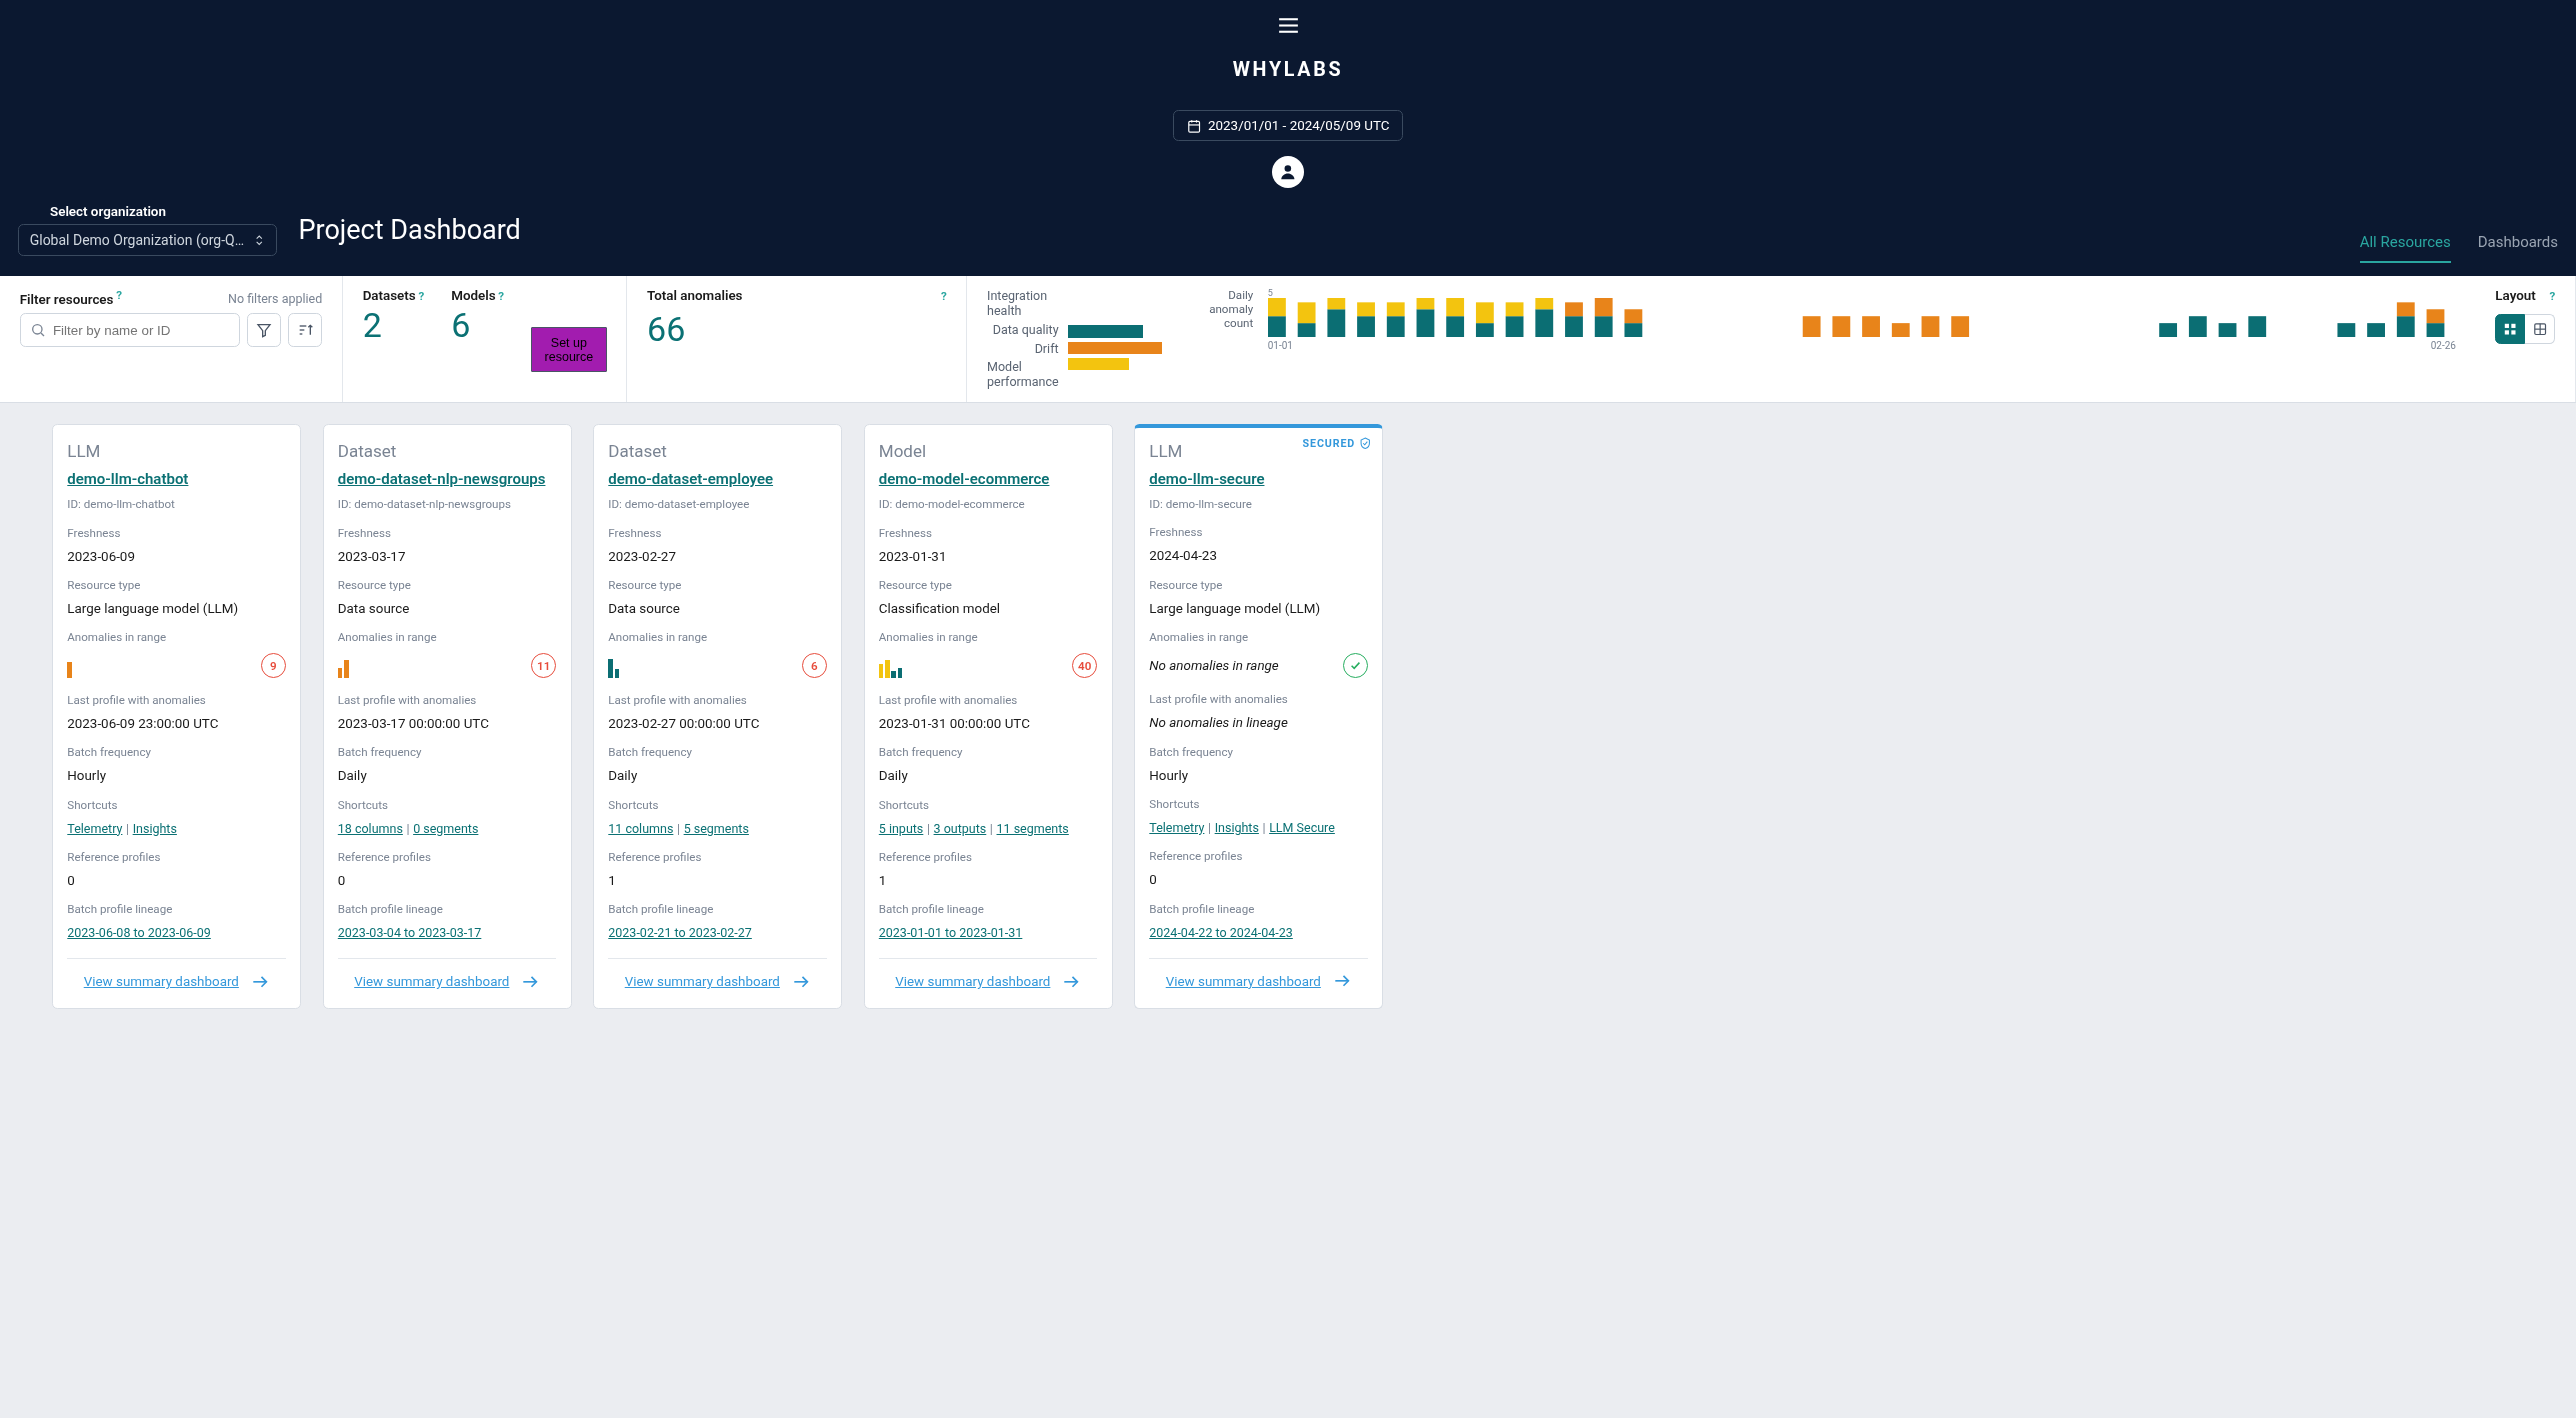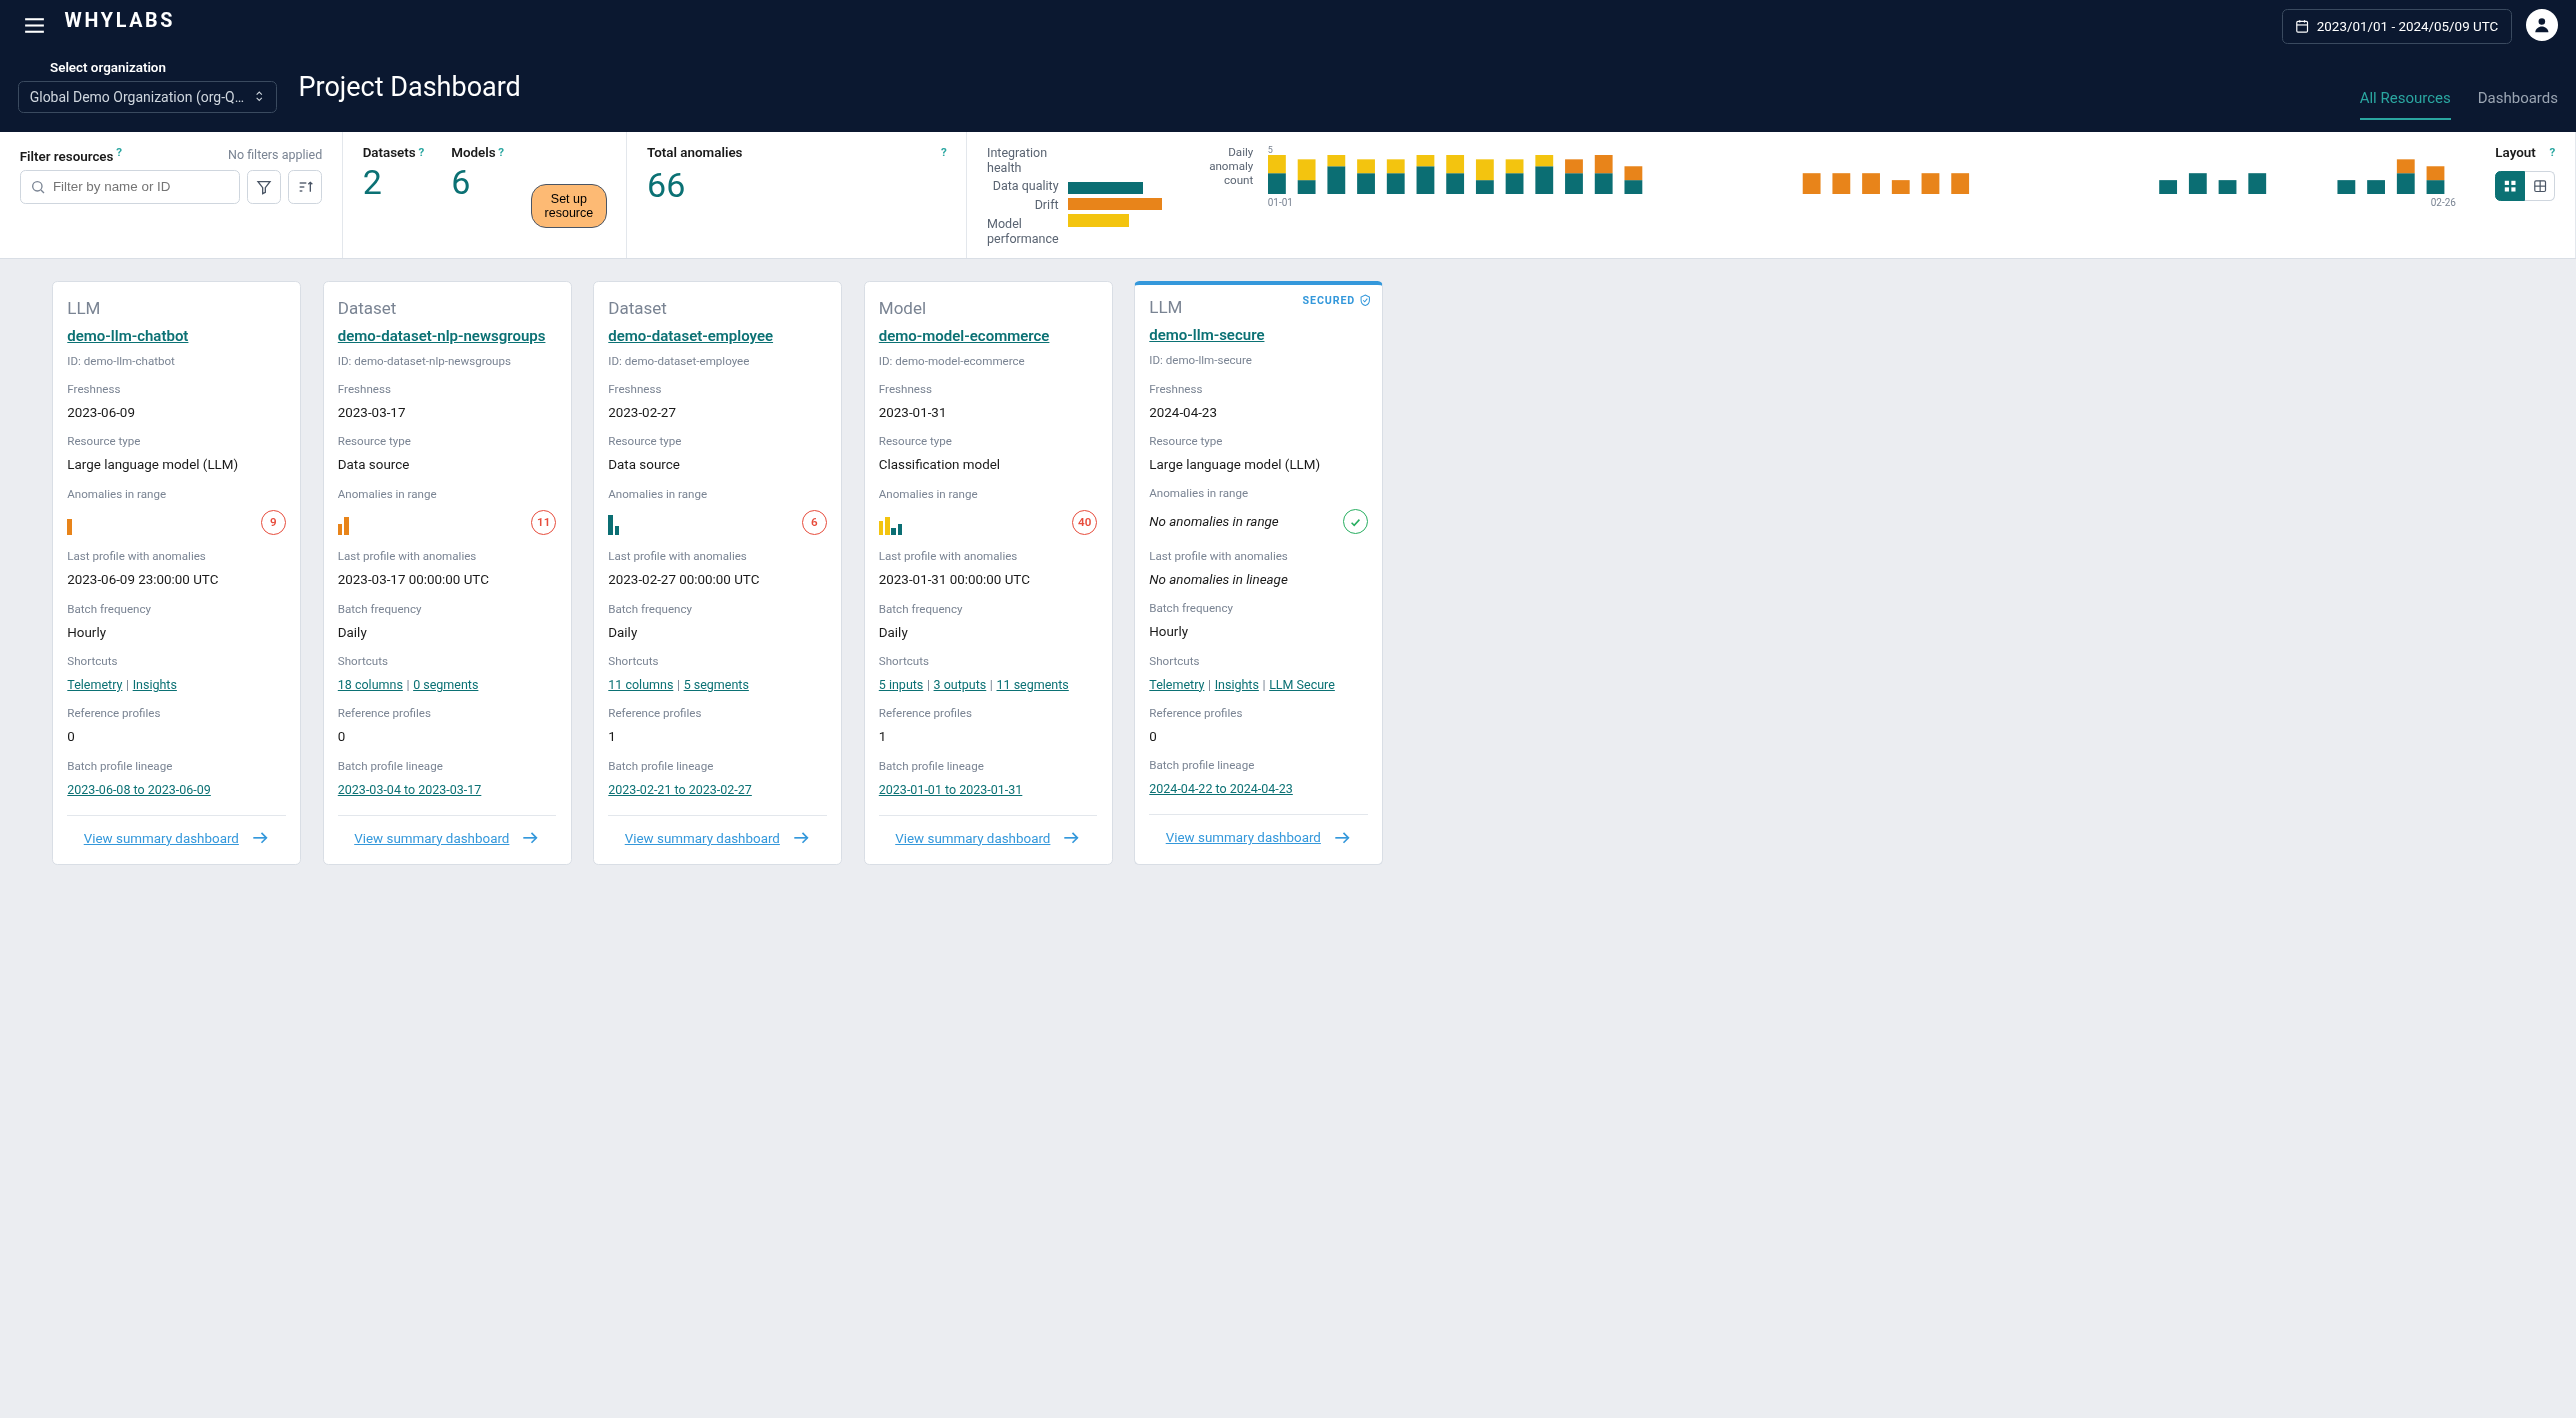--- a/index.html
+++ b/index.html
@@ -1,18 +1,18 @@
 <!DOCTYPE html>
 <html style="font-size:14.3px"><head>
 <meta charset="utf-8">
 <style>
 * { margin: 0; padding: 0; box-sizing: border-box; }
 body { font-family: -apple-system, BlinkMacSystemFont, "Segoe UI", Roboto, sans-serif; background: #ebedf1; color: #1a1a1a; }
 .header { background: #0b1830; color: #fff; }
-.header-top { display: flex; padding: 9px 18px; gap: 14.3px; }
+.header-top { display: flex; align-items: center; padding: 9px 6px; gap: 14.3px; flex-direction: column; }
 .menu-btn { background: none; border: none; color: #fff; cursor: pointer; padding: 3.6px; }
 .menu-btn svg { width: 25px; height: 25px; }
 .logo { font-weight: 700; letter-spacing: 2.7px; font-size: 19.7px; }
 .header-spacer { flex: 1; }
 .date-range { display: flex; align-items: center; gap: 7.2px; border: 0.9px solid #3a4a5f; border-radius: 5.4px; padding: 7.2px 12.5px; font-size: 13.4px; }
 .user-avatar { width: 32px; height: 32px; background: #fff; border-radius: 50%; display: flex; align-items: center; justify-content: center; }
 .user-avatar svg { width: 19.7px; height: 19.7px; fill: #0b1830; }
 .header-mid { display: flex; align-items: center; padding: 0 18px 12.5px; gap: 21.5px; }
 .org-block { display: flex; flex-direction: column; gap: 5.4px; width: 259px; }
 .org-label { font-size: 13.4px; font-weight: 600; margin-left: 32px; }
@@ -33,21 +33,21 @@
 .help-icon { color: #2aa6a0; font-size: 11.6px; font-weight: 700; vertical-align: super; margin-left: 2.7px; }
 .no-filters { color: #7a8493; font-size: 12.5px; font-weight: 400; }
 .filter-controls { display: flex; gap: 7.2px; }
 .search-input { flex: 1; display: flex; align-items: center; border: 0.9px solid #cfd6de; border-radius: 5.4px; padding: 5.4px 9px; gap: 7.2px; }
 .search-input input { border: none; outline: none; font-size: 13.4px; color: #7a8493; flex: 1; }
 .icon-btn { width: 34px; height: 34px; border: 0.9px solid #cfd6de; border-radius: 5.4px; background: #fff; display: flex; align-items: center; justify-content: center; cursor: pointer; }
 .icon-btn svg { width: 16px; height: 16px; stroke: #4a5565; }
 .count-col { display: flex; flex-direction: column; gap: 1.8px; }
 .count-col .label-row { font-size: 13.4px; }
 .big-num { font-size: 34px; color: #0b7174; font-weight: 400; }
-.setup-btn { border: 0.9px solid #4a5565; background: #fdba74; border-radius: 15px; padding: 7.2px 12.5px; font-size: 12.5px; cursor: pointer; align-self: center; margin-top: 21.5px; }
+.setup-btn { border: 0.9px solid #4a5565; background: #a21caf; border-radius: 1px; padding: 7.2px 12.5px; font-size: 12.5px; cursor: pointer; align-self: center; margin-top: 21.5px; }
 .health-row { display: flex; align-items: center; gap: 9px; }
 .health-labels { display: flex; flex-direction: column; align-items: flex-end; font-size: 12.5px; color: #5a6472; gap: 3.6px; }
 .health-bars { display: flex; flex-direction: column; gap: 3.6px; margin-top: 1.8px; }
 .hb { height: 12.5px; }
 .daily-labels { text-align: right; font-size: 11.6px; color: #5a6472; width: 72px; margin-right: 9px; }
 .daily-chart { flex: 1; position: relative; }
 .axis-ticks { display: flex; justify-content: space-between; font-size: 10px; color: #7a8493; }
 .layout-toggle { display: flex; gap: 0; margin-top: 5.4px; }
 .layout-btn { width: 30px; height: 30px; border: 0.9px solid #cfd6de; display: flex; align-items: center; justify-content: center; cursor: pointer; }
 .layout-btn.active { background: #0b7174; border-color: #0b7174; }

